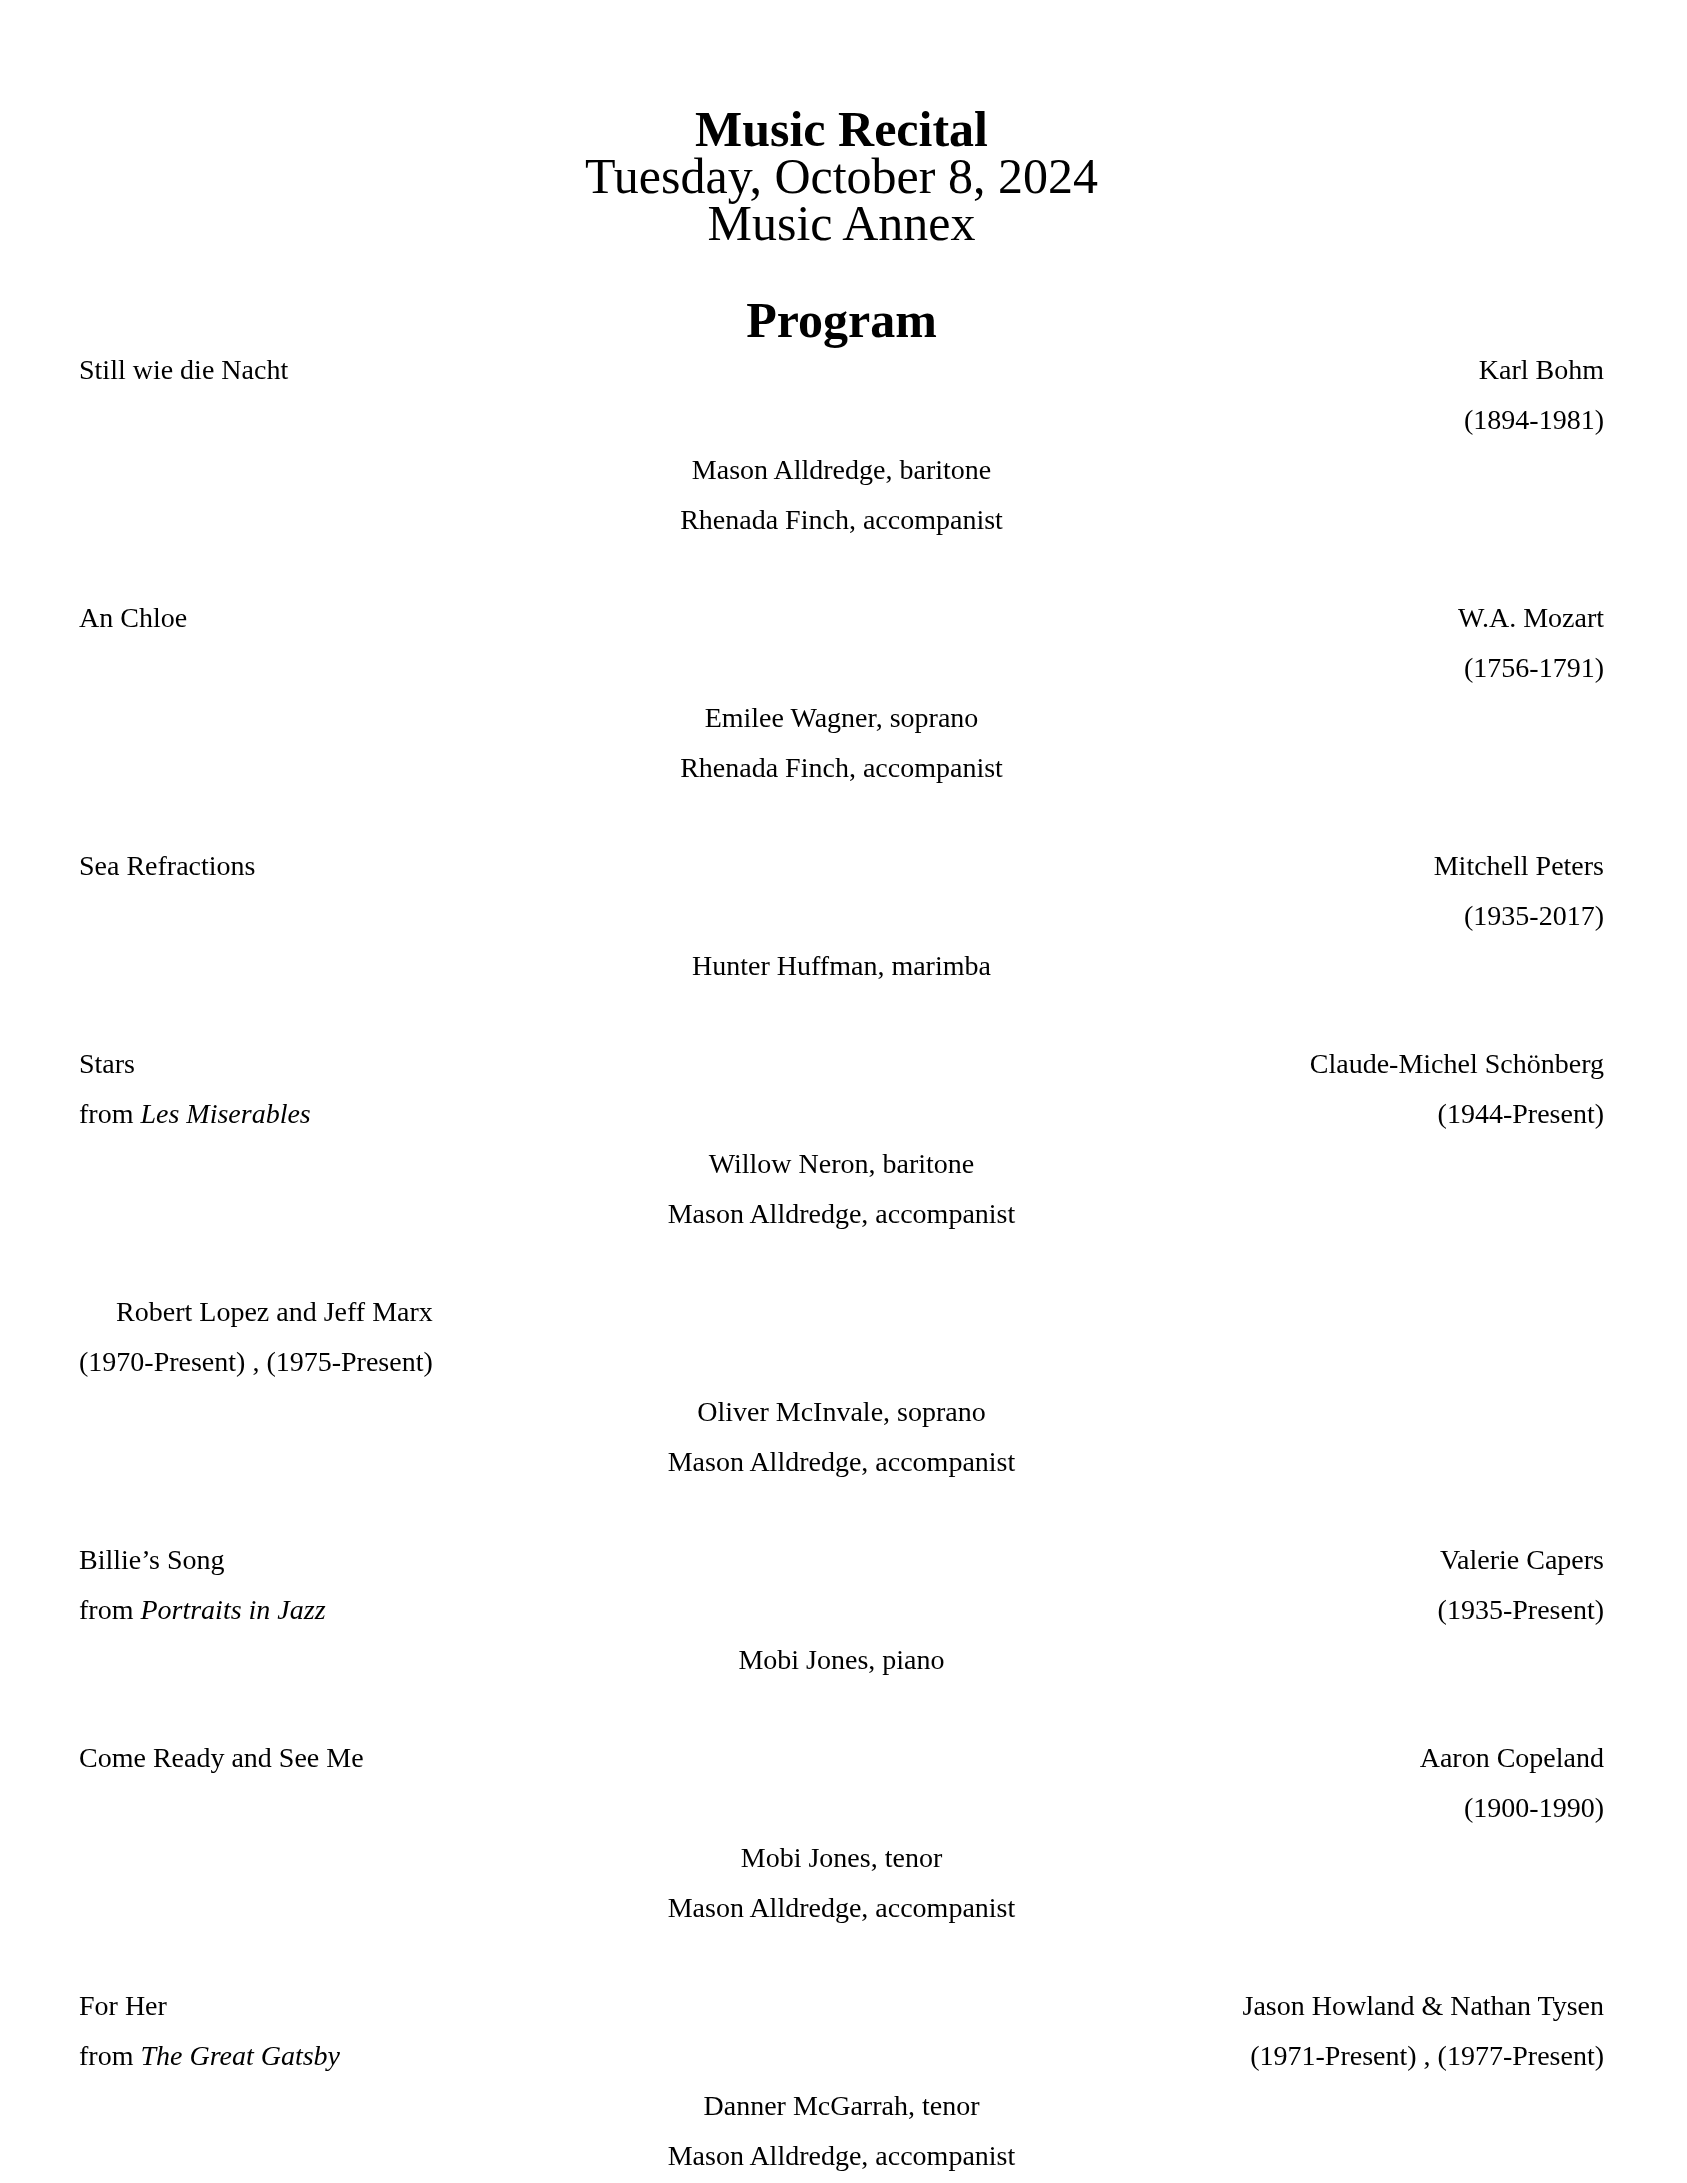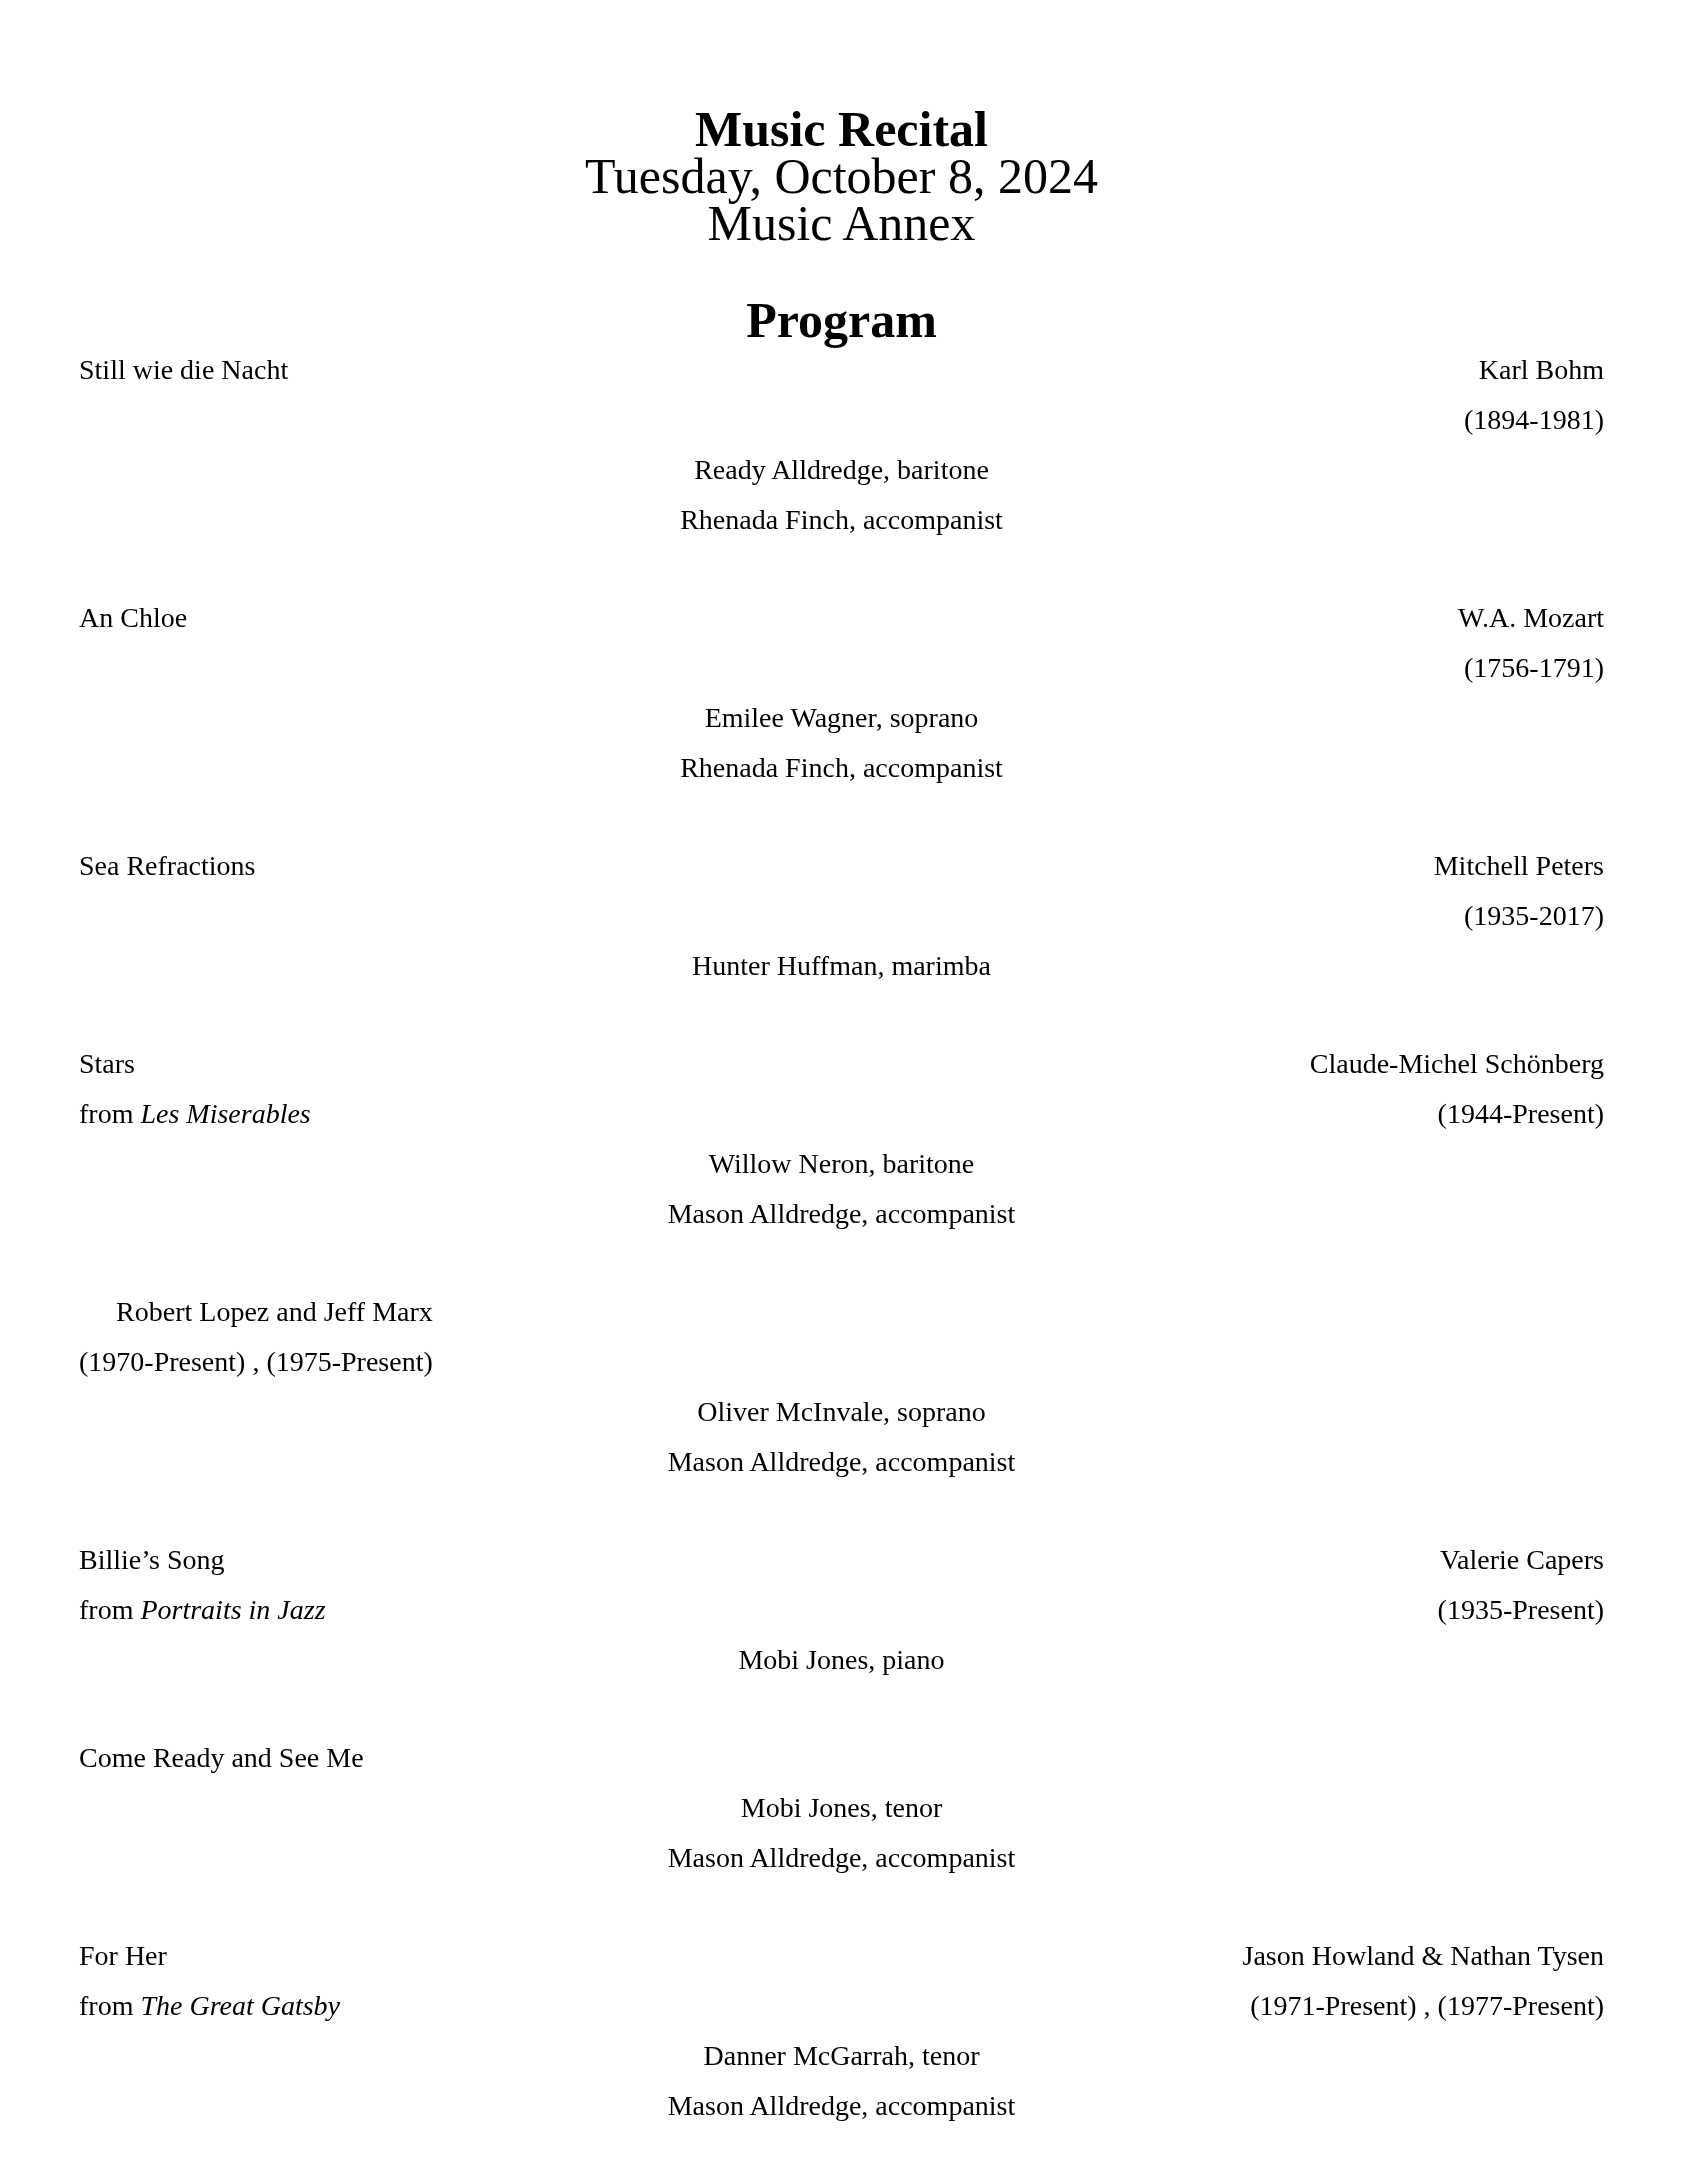--- a/index.html
+++ b/index.html
@@ -79,21 +79,21 @@
         <div class="col-left">
           <div class="line">Still wie die Nacht</div>
 
         </div>
         <div class="col-right">
           <div class="line">Karl Bohm</div>
           <div class="line">(1894-1981)</div>
         </div>
       </div>
       <div class="performers">
-          <div class="line performer">Ready Alldredge, baritone</div>
+          <div class="line performer">Mason Alldredge, baritone</div>
           <div class="line performer">Rhenada Finch, accompanist</div>
         </div>
     </section>
 
     <section class="entry">
       <div class="entry-top">
         <div class="col-left">
           <div class="line">An Chloe</div>
 
         </div>
@@ -169,20 +169,24 @@
           <div class="line performer">Mobi Jones, piano</div>
         </div>
     </section>
 
     <section class="entry">
       <div class="entry-top">
         <div class="col-left">
           <div class="line">Come Ready and See Me</div>
 
         </div>
+        <div class="col-right">
+          <div class="line">Aaron Copeland</div>
+          <div class="line">(1900-1990)</div>
+        </div>
       </div>
       <div class="performers">
           <div class="line performer">Mobi Jones, tenor</div>
           <div class="line performer">Mason Alldredge, accompanist</div>
         </div>
     </section>
 
     <section class="entry">
       <div class="entry-top">
         <div class="col-left">

